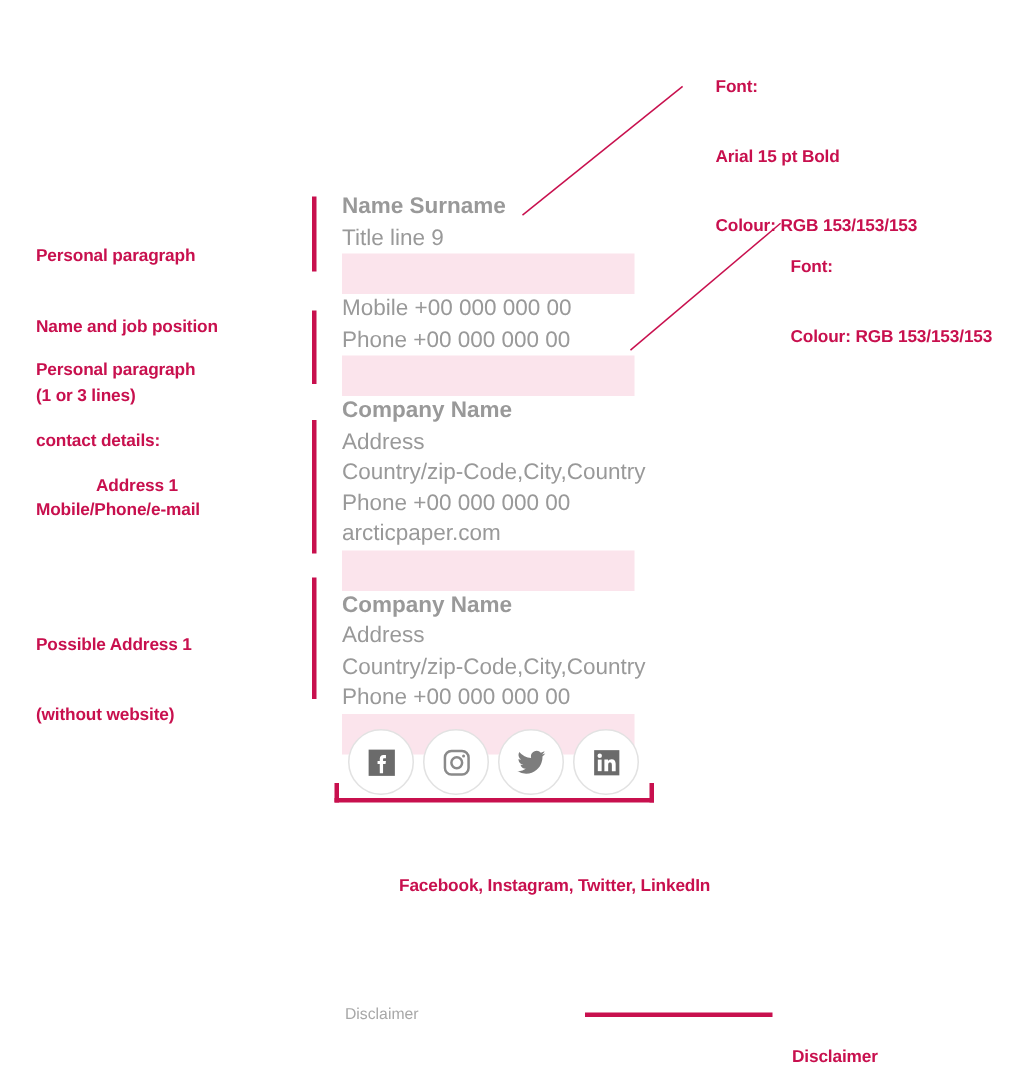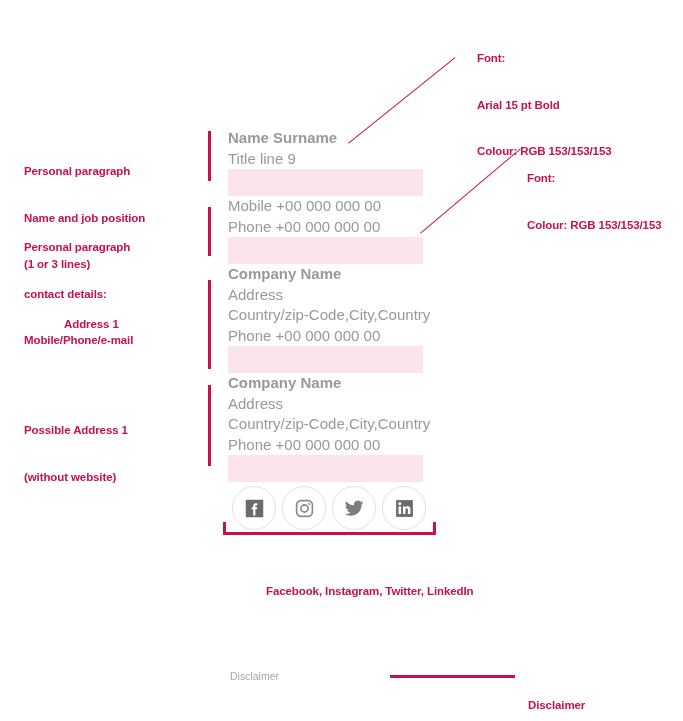--- a/index.html
+++ b/index.html
@@ -90,20 +90,21 @@
       <div class="line">Phone +00 000 000 00</div>
     </div>
 
     <div class="spacer"></div>
 
     <div>
       <div class="line bold">Company Name</div>
       <div class="line">Address</div>
       <div class="line">Country/zip-Code,City,Country</div>
       <div class="line">Phone +00 000 000 00</div>
+      <div class="line">arcticpaper.com</div>
     </div>
 
     <div class="spacer"></div>
 
     <div>
       <div class="line bold">Company Name</div>
       <div class="line">Address</div>
       <div class="line">Country/zip-Code,City,Country</div>
       <div class="line">Phone +00 000 000 00</div>
     </div>

